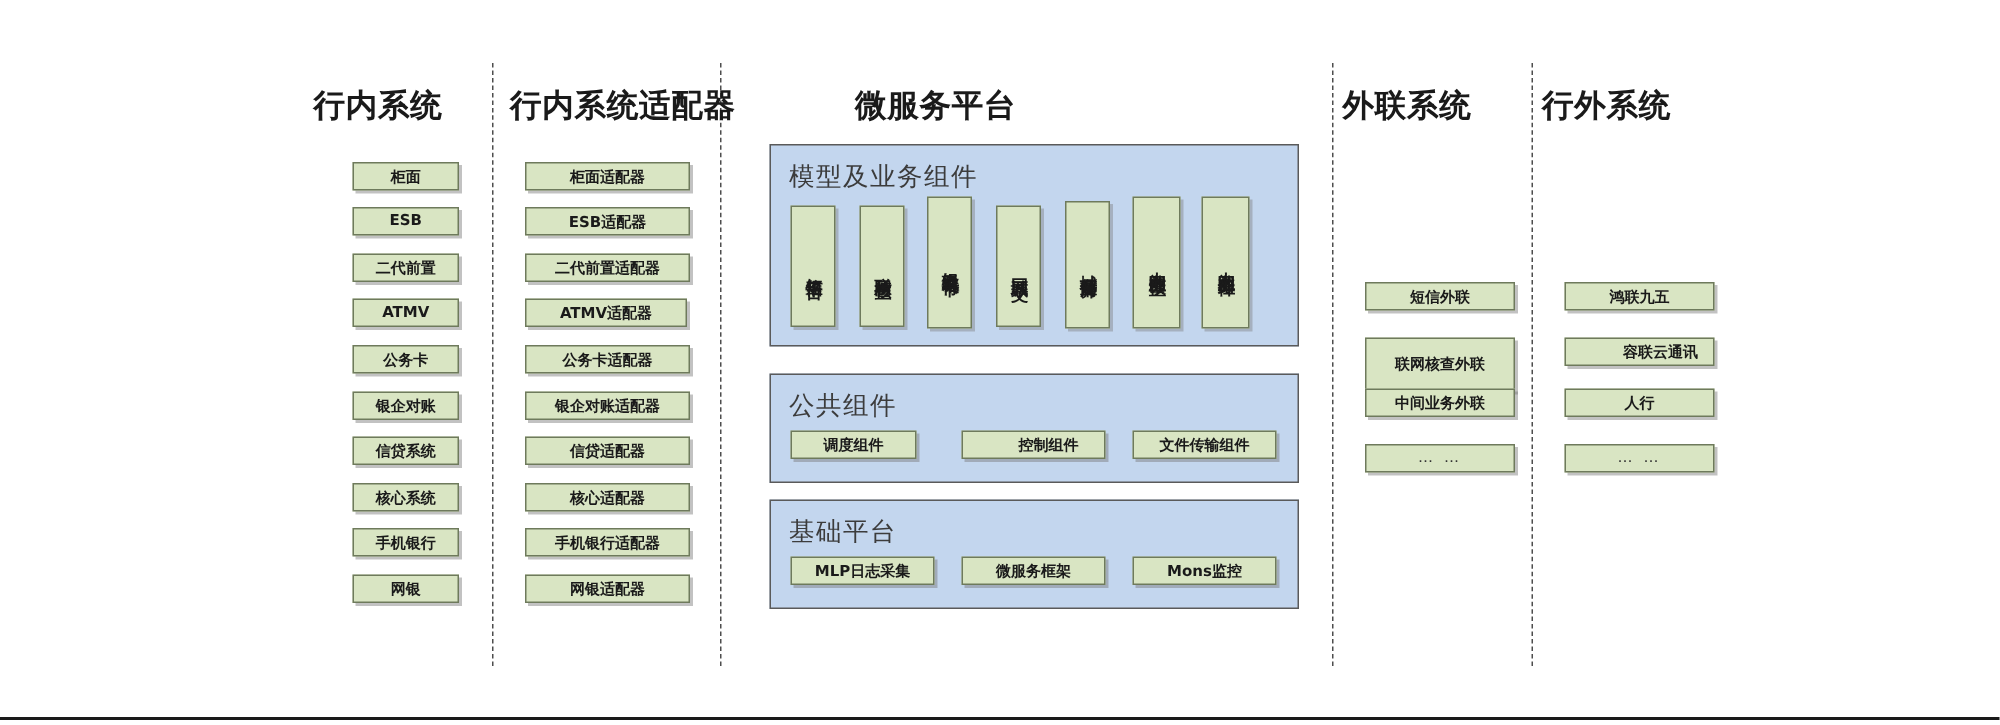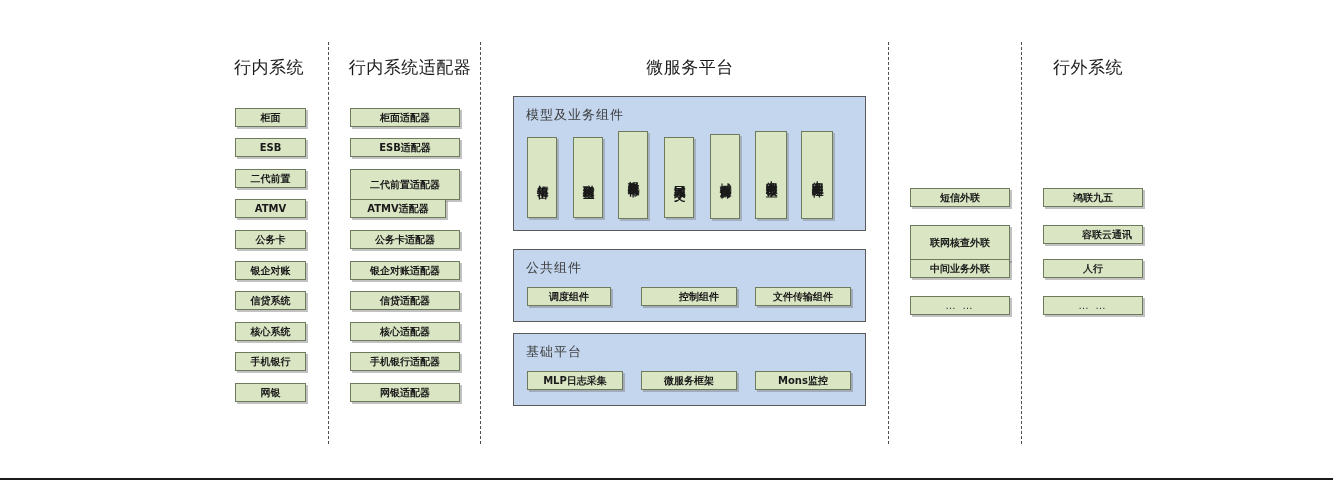--- a/index.html
+++ b/index.html
@@ -34,24 +34,24 @@
     left: 0;
     top: 478px;
     width: 1333px;
     height: 0;
     border-top: 2px solid #1a1a1a;
   }
 
   
   .col-header {
     position: absolute;
-    font-size: 17px;
-    font-weight: normal;
+    font-size: 21px;
+    font-weight: bold;
     color: #1a1a1a;
-    text-align: center;
+    text-align: left;
     letter-spacing: 0.5px;
     white-space: nowrap;
   }
 
   
   .node {
     position: absolute;
     background: #d9e5c3;
     border: 1px solid #6e7a5c;
     box-shadow: 2px 2px 0 rgba(120,120,120,0.45);
@@ -95,56 +95,57 @@
   
   .panel {
     position: absolute;
     background: #c3d6ee;
     border: 1px solid #5a5a5a;
   }
   .panel-title {
     position: absolute;
     left: 12px;
     top: 9px;
-    font-size: 13px;
+    font-size: 17px;
     color: #3c3c3c;
     letter-spacing: 1px;
     white-space: nowrap;
   }
 </style>
 </head>
 <body>
 
 <div id="canvas">
 
   <div class="divider" style="left:328px;"></div>
   <div class="divider" style="left:480px;"></div>
   <div class="divider" style="left:888px;"></div>
   <div class="divider" style="left:1021px;"></div>
 
   <div class="col-header" style="left:209px; top:56px; width:120px;">行内系统</div>
   <div class="col-header" style="left:340px; top:56px; width:140px;">行内系统适配器</div>
   <div class="col-header" style="left:570px; top:56px; width:240px;">微服务平台</div>
+  <div class="col-header" style="left:895px; top:56px; width:120px;">外联系统</div>
   <div class="col-header" style="left:1028px; top:56px; width:120px;">行外系统</div>
 
   <div class="node" style="left:235px; top:108px; width:71px; height:19px;">柜面</div>
   <div class="node" style="left:235px; top:138px; width:71px; height:19px;">ESB</div>
   <div class="node" style="left:235px; top:169px; width:71px; height:19px;">二代前置</div>
   <div class="node" style="left:235px; top:199px; width:71px; height:19px;">ATMV</div>
   <div class="node" style="left:235px; top:230px; width:71px; height:19px;">公务卡</div>
   <div class="node" style="left:235px; top:261px; width:71px; height:19px;">银企对账</div>
   <div class="node" style="left:235px; top:291px; width:71px; height:19px;">信贷系统</div>
   <div class="node" style="left:235px; top:322px; width:71px; height:19px;">核心系统</div>
   <div class="node" style="left:235px; top:352px; width:71px; height:19px;">手机银行</div>
   <div class="node" style="left:235px; top:383px; width:71px; height:19px;">网银</div>
 
   <div class="node" style="left:350px; top:108px; width:110px; height:19px;">柜面适配器</div>
   <div class="node" style="left:350px; top:138px; width:110px; height:19px;">ESB适配器</div>
-  <div class="node" style="left:350px; top:169px; width:110px; height:31px;">二代前置适配器</div>
-  <div class="node" style="left:350px; top:199px; width:96px; height:19px;">ATMV适配器</div>
+  <div class="node" style="left:350px; top:169px; width:110px; height:19px;">二代前置适配器</div>
+  <div class="node" style="left:350px; top:199px; width:108px; height:19px;">ATMV适配器</div>
   <div class="node" style="left:350px; top:230px; width:110px; height:19px;">公务卡适配器</div>
   <div class="node" style="left:350px; top:261px; width:110px; height:19px;">银企对账适配器</div>
   <div class="node" style="left:350px; top:291px; width:110px; height:19px;">信贷适配器</div>
   <div class="node" style="left:350px; top:322px; width:110px; height:19px;">核心适配器</div>
   <div class="node" style="left:350px; top:352px; width:110px; height:19px;">手机银行适配器</div>
   <div class="node" style="left:350px; top:383px; width:110px; height:19px;">网银适配器</div>
 
   <div class="panel" style="left:513px; top:96px; width:353px; height:135px;">
     <div class="panel-title">模型及业务组件</div>
   </div>

